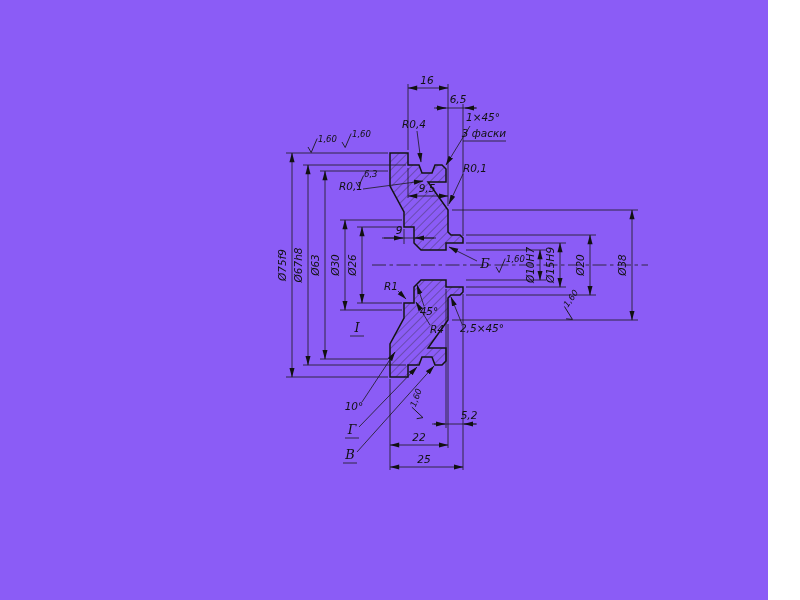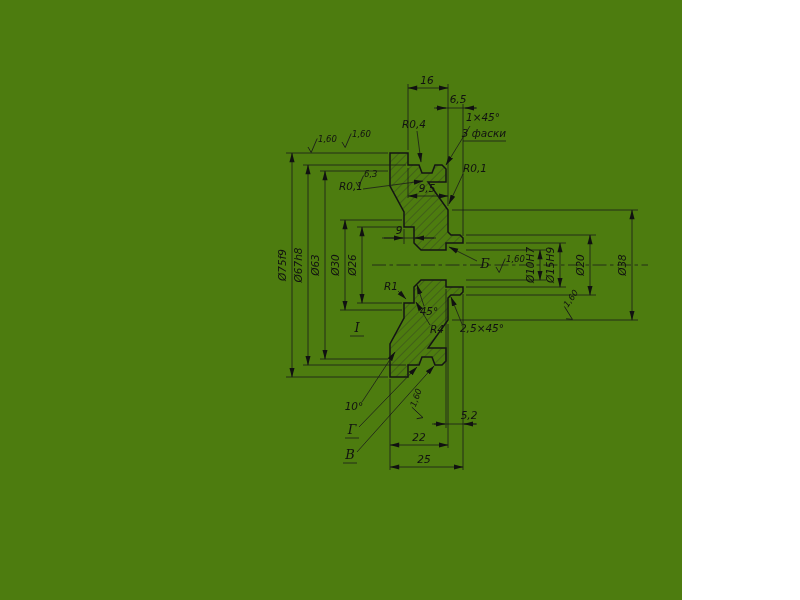--- a/index.html
+++ b/index.html
@@ -1,16 +1,16 @@
 <!DOCTYPE html>
 <html><head>
 <meta charset="utf-8">
 <style>
   html,body{margin:0;padding:0;background:#ffffff;}
-  .page{position:relative;width:682px;height:600px;background:#4d7c0f;overflow:hidden;}
+  .page{position:relative;width:768px;height:600px;background:#8b5cf6;overflow:hidden;}
   svg{display:block;}
   .outline{fill:url(#hatch);stroke:#141414;stroke-width:1.5;stroke-linejoin:miter;}
   .thin{stroke:#1a1a1a;stroke-width:0.8;fill:none;}
   .dim{stroke:#1a1a1a;stroke-width:0.8;fill:none;}
   .cl{stroke:#1a1a1a;stroke-width:0.8;fill:none;stroke-dasharray:14 3.5 3.5 3.5;}
   .rough{stroke:#1a1a1a;stroke-width:0.9;fill:none;}
   .lbl{font:italic 10.5px "DejaVu Sans", sans-serif;fill:#111;}
   .lblS{font:italic 8.5px "DejaVu Sans", sans-serif;fill:#111;}
   .lblB{font:italic 13px "DejaVu Serif", serif;fill:#111;}
   .mid{text-anchor:middle;}

